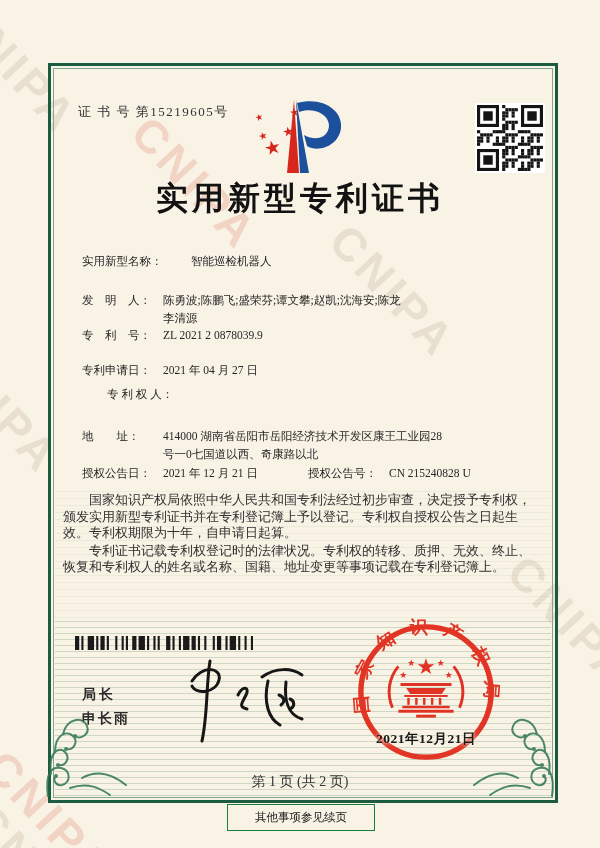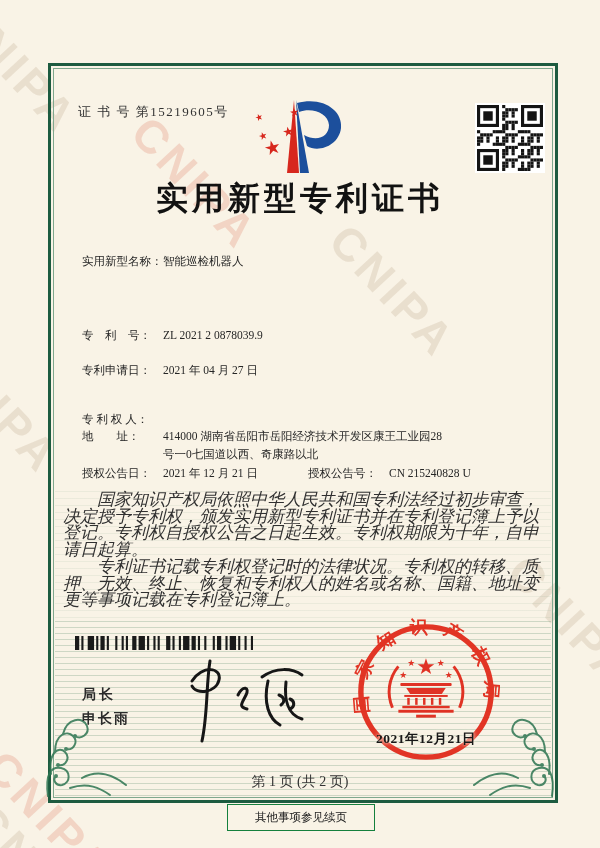--- a/index.html
+++ b/index.html
@@ -30,21 +30,21 @@
   .title{position:absolute;left:0;right:0;top:177px;text-align:center;
          font-size:32px;font-weight:700;letter-spacing:4px;color:#121212;z-index:4;}
   
   .field-row{position:absolute;left:82px;width:470px;display:flex;
              font-size:11.5px;line-height:18px;color:#262626;z-index:4;}
   .lab{flex:0 0 81px;white-space:pre;}
   .val{white-space:pre-line;}
   .pair2{position:absolute;left:226px;top:0;white-space:nowrap;}
   
   .paras{position:absolute;left:63px;top:492px;width:476px;z-index:4;
-         font-size:17px;line-height:16.5px;color:#303030;font-style:italic;}
+         font-size:13px;line-height:16.5px;color:#303030;}
   .paras p{margin:0 0 1px 0;text-indent:2em;}
   
   .barcode{position:absolute;left:75px;top:636px;z-index:4;}
   .director-title{position:absolute;left:82px;top:686px;font-size:14px;font-weight:700;
       letter-spacing:3px;font-family:"Liberation Sans","DejaVu Sans",sans-serif;color:#2b2b2b;z-index:4;}
   .director-name{position:absolute;left:82px;top:710px;font-size:14px;font-weight:700;
       letter-spacing:2px;font-family:Liberation Serif, serif;color:#2b2b2b;z-index:4;}
   .signature{position:absolute;left:180px;top:655px;z-index:4;}
   .seal{position:absolute;left:352px;top:618px;width:148px;height:148px;z-index:5;opacity:.93;}
   .seal-date{position:absolute;left:352px;top:730px;width:148px;text-align:center;white-space:nowrap;
@@ -252,33 +252,38 @@
       <rect x="0" y="42" width="21" height="21" fill="#141414"></rect>
       <rect x="3" y="45" width="15" height="15" fill="#ffffff"></rect>
       <rect x="6" y="48" width="9" height="9" fill="#141414"></rect>
       <rect x="42" y="0" width="21" height="21" fill="#141414"></rect>
       <rect x="45" y="3" width="15" height="15" fill="#ffffff"></rect>
       <rect x="48" y="6" width="9" height="9" fill="#141414"></rect>
     </svg>
 
   <div class="title">实用新型专利证书</div>
 
-  <div class="field-row" style="top:252px;">
+  <div class="field-row" style="top:252px;gap:28px;">
     <span class="lab">实用新型名称：</span>
     <span class="val">智能巡检机器人</span>
+  </div>
+  <div class="field-row" style="top:291px;">
+    <span class="lab">发　明　人：</span>
+    <span class="val">陈勇波;陈鹏飞;盛荣芬;谭文攀;赵凯;沈海安;陈龙
+李清源</span>
   </div>
   <div class="field-row" style="top:326px;">
     <span class="lab">专　利　号：</span>
     <span class="val">ZL 2021 2 0878039.9</span>
   </div>
   <div class="field-row" style="top:361px;">
     <span class="lab">专利申请日：</span>
     <span class="val">2021 年 04 月 27 日</span>
   </div>
-  <div class="field-row" style="top:410px;">
+  <div class="field-row" style="top:385px;margin-left:25px;">
     <span class="lab">专 利 权 人：</span>
   </div>
   <div class="field-row" style="top:427px;">
     <span class="lab">地　　址：</span>
     <span class="val">414000 湖南省岳阳市岳阳经济技术开发区康王工业园28
 号一0七国道以西、奇康路以北</span>
   </div>
   <div class="field-row" style="top:464px;">
     <span class="lab">授权公告日：</span>
     <span class="val">2021 年 12 月 21 日</span>

